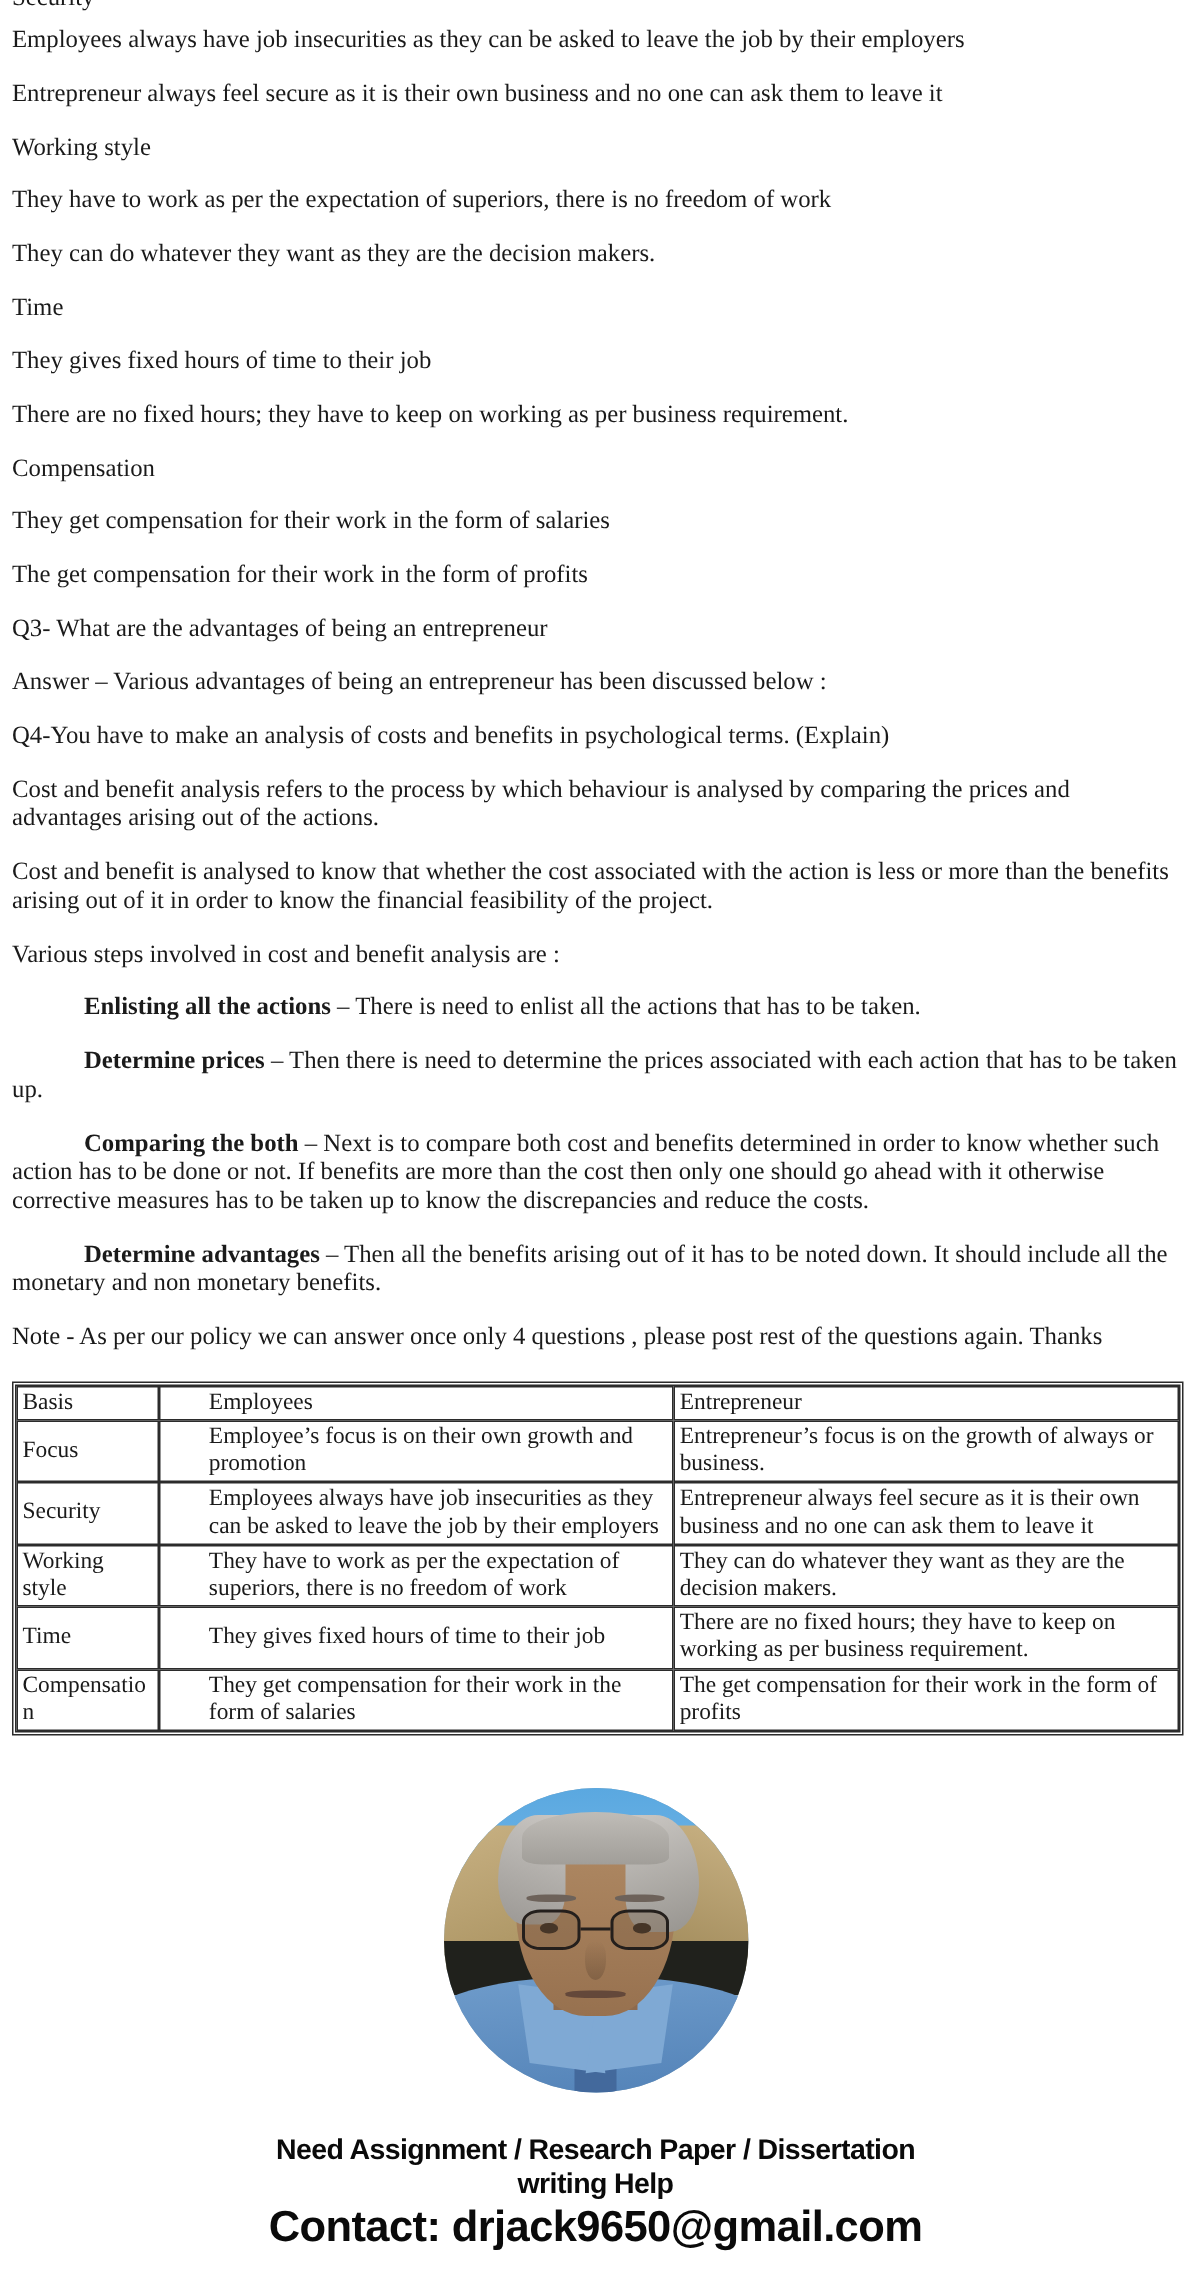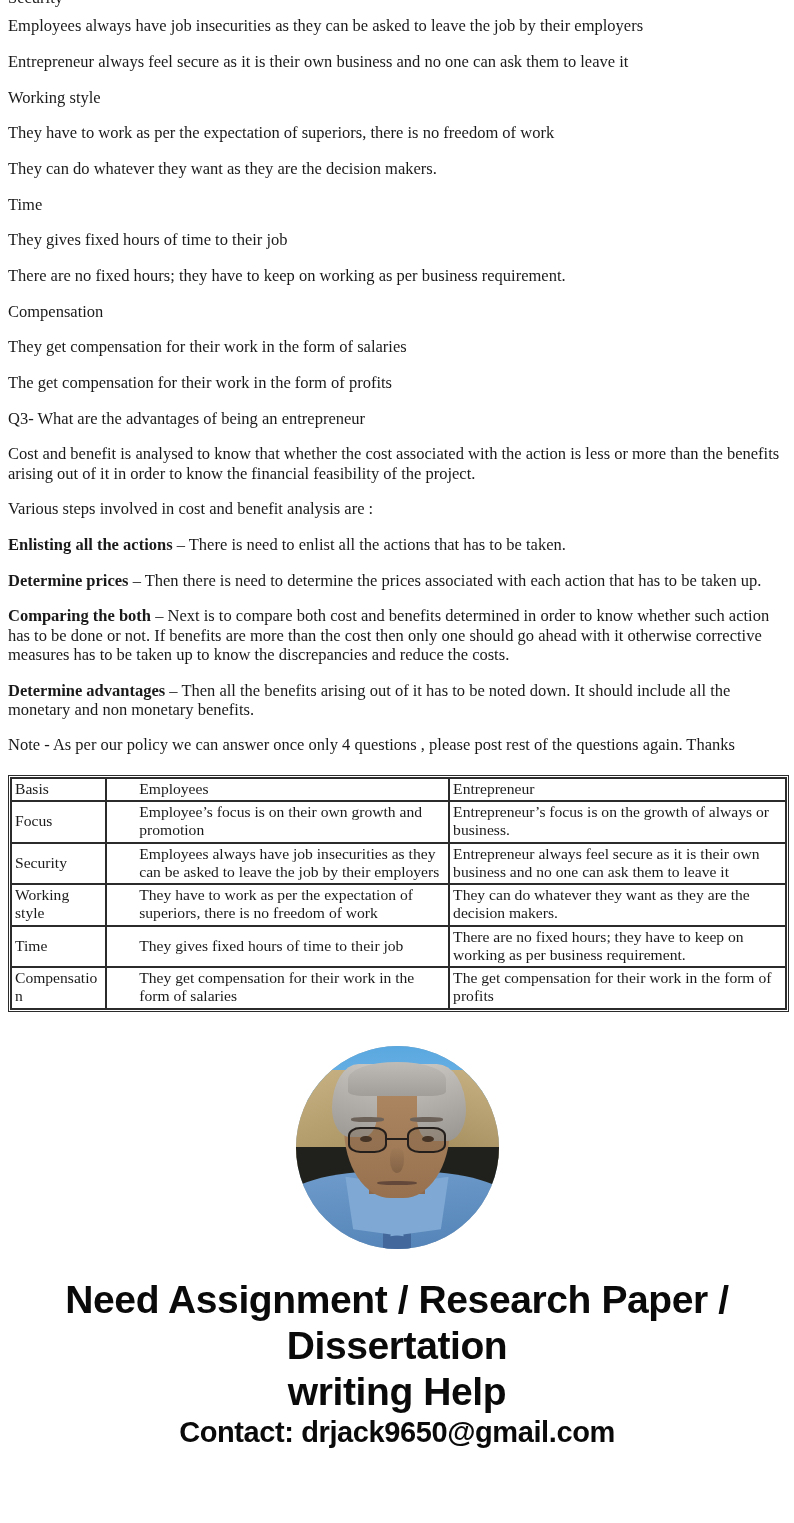--- a/index.html
+++ b/index.html
@@ -37,21 +37,21 @@
   }
 
   p.para {
     margin: 0 0 0 0;
     padding: 8.2px 0 8.2px 0;
     font-size: 16.5px;
     line-height: 1.17;
     text-align: left;
     color: #1a1a1a;
   }
-  p.para b { font-weight: bold; }
+  p.para b { font-weight: bold; margin-left: 48px; }
 
   
   .table-wrap {
     padding: 12px 8px 0 8px;
   }
   table.cmp {
     border-collapse: separate;
     border-spacing: 0;
     width: 777px;
     border: 1px solid #2b2b2b;
@@ -224,21 +224,21 @@
   .promo {
     margin-top: 28px;
     text-align: center;
     font-family: "Liberation Sans", "DejaVu Sans", sans-serif;
     font-weight: bold;
     color: #0a0a0a;
     line-height: 1.18;
     padding: 0 14px;
   }
   .promo .l1, .promo .l2 {
-    font-size: 39px;
+    font-size: 19px;
     letter-spacing: -0.4px;
   }
   .promo .l3 {
     font-size: 29px;
     letter-spacing: -0.4px;
   }
 </style>
 </head>
 <body>
 
@@ -254,20 +254,23 @@
       <p class="para"><span>Working style</span></p>
       <p class="para"><span>They have to work as per the expectation of superiors, there is no freedom of work</span></p>
       <p class="para"><span>They can do whatever they want as they are the decision makers.</span></p>
       <p class="para"><span>Time</span></p>
       <p class="para"><span>They gives fixed hours of time to their job</span></p>
       <p class="para"><span>There are no fixed hours; they have to keep on working as per business requirement.</span></p>
       <p class="para"><span>Compensation</span></p>
       <p class="para"><span>They get compensation for their work in the form of salaries</span></p>
       <p class="para"><span>The get compensation for their work in the form of profits</span></p>
       <p class="para"><span>Q3- What are the advantages of being an entrepreneur</span></p>
+      <p class="para"><span>Answer – Various advantages of being an entrepreneur has been discussed below :</span></p>
+      <p class="para"><span>Q4-You have to make an analysis of costs and benefits in psychological terms. (Explain)</span></p>
+      <p class="para"><span>Cost and benefit analysis refers to the process by which behaviour is analysed by comparing the prices and advantages arising out of the actions.</span></p>
       <p class="para"><span>Cost and benefit is analysed to know that whether the cost associated with the action is less or more than the benefits arising out of it in order to know the financial feasibility of the project.</span></p>
       <p class="para"><span>Various steps involved in cost and benefit analysis are :</span></p>
       <p class="para"><b>Enlisting all the actions</b><span> – There is need to enlist all the actions that has to be taken.</span></p>
       <p class="para"><b>Determine prices</b><span> – Then there is need to determine the prices associated with each action that has to be taken up.</span></p>
       <p class="para"><b>Comparing the both</b><span> – Next is to compare both cost and benefits determined in order to know whether such action has to be done or not. If benefits are more than the cost then only one should go ahead with it otherwise corrective measures has to be taken up to know the discrepancies and reduce the costs.</span></p>
       <p class="para"><b>Determine advantages</b><span> – Then all the benefits arising out of it has to be noted down. It should include all the monetary and non monetary benefits.</span></p>
       <p class="para"><span>Note - As per our policy we can answer once only 4 questions , please post rest of the questions again. Thanks</span></p>
     </div>
 </div>
 

